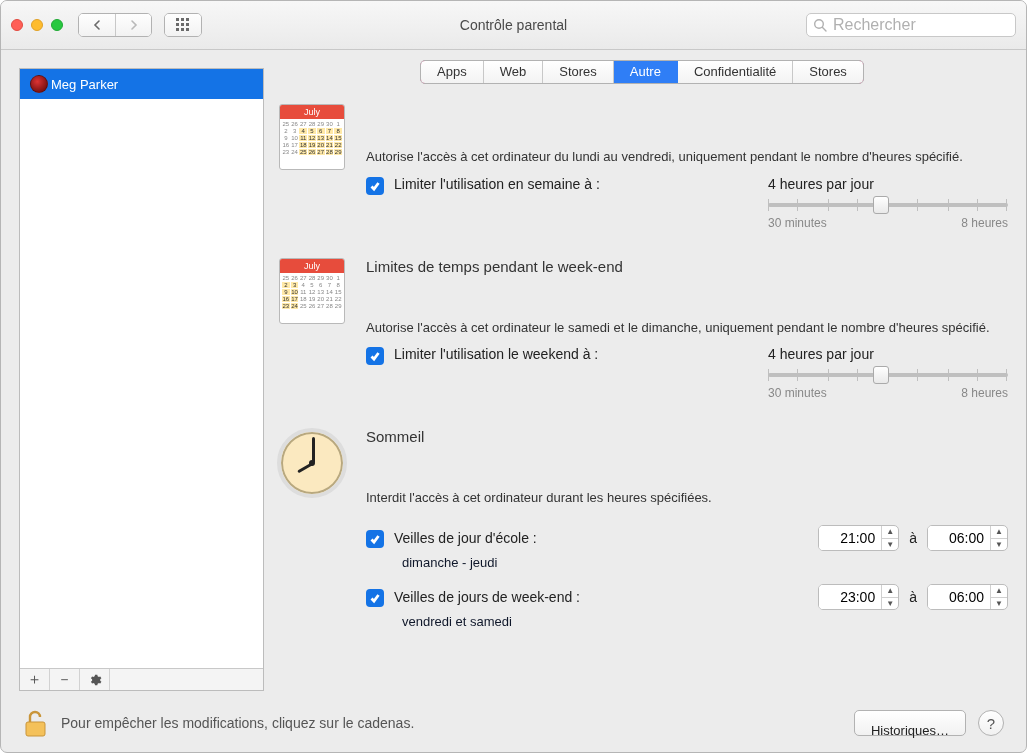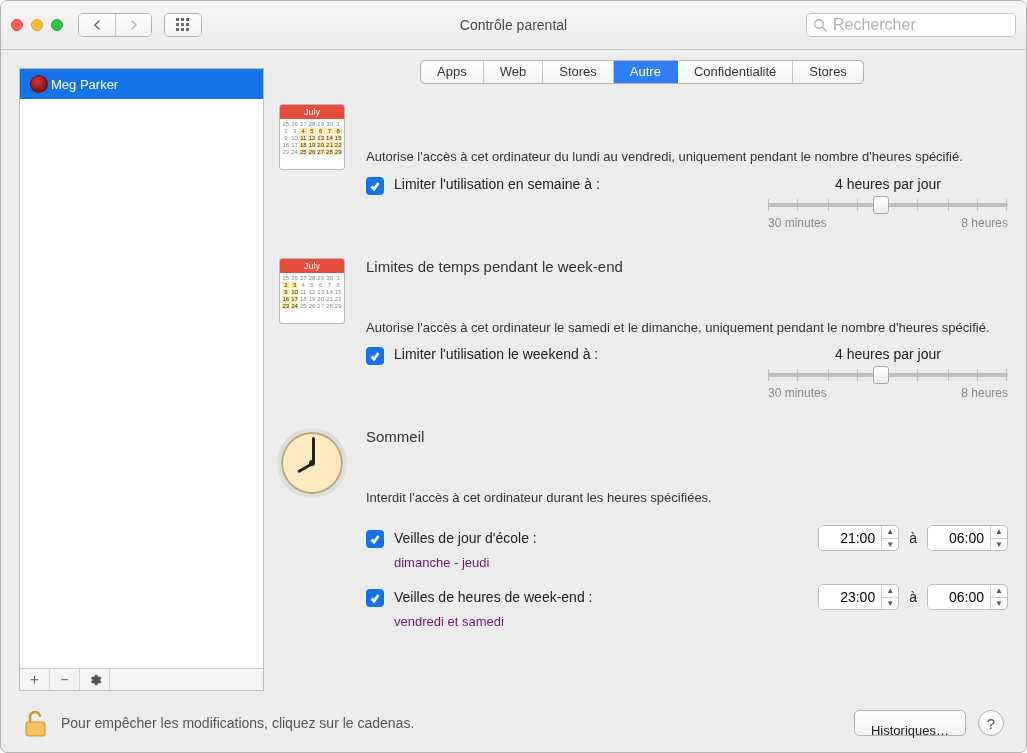--- a/index.html
+++ b/index.html
@@ -43,21 +43,21 @@
 .secicon { width: 72px; flex-shrink:0; display:flex; justify-content:center; }
 .sectext { flex:1; }
 .sectitle { font-size: 15px; color:#333; margin-bottom: 4px; }
 .secdesc { font-size: 13px; color:#333; line-height:1.35; margin-bottom: 10px; margin-top: 44px; }
 
 .limitrow { display:flex; align-items:flex-start; gap: 10px; }
 .chk { width:18px; height:18px; border-radius:4px; background:#1473e6; display:inline-flex; align-items:center; justify-content:center; flex-shrink:0; position:relative; top:1px; }
 .chk svg { stroke:#fff; stroke-width:2.8; fill:none; }
 .chklabel { font-size:14px; color:#222;text-align:center; }
 
-.sliderblock { margin-left:auto; width: 240px; text-align:center; }
+.sliderblock { margin-left:auto; width: 240px; text-align:left; }
 .slidervalue { font-size:14px; color:#222; margin-bottom:4px; }
 .slidertrack { position:relative; height: 18px; }
 .track { position:absolute; left:0; right:0; top:7px; height:4px; background:#bfbfbf; border-radius:2px; }
 .tick { position:absolute; top:3px; width:1px; height:12px; background:#bfbfbf; }
 .knob { position:absolute; top:0; width:16px; height:18px; background:linear-gradient(#fff,#e9e9e9); border:1px solid #aaa; border-radius:3px; }
 .sliderlabels { display:flex; justify-content:space-between; font-size:12px; color:#888; margin-top:2px; }
 
 
 .cal { width:66px; height:66px; border:1px solid #b9b9b9; background:#fff; border-radius:3px; overflow:hidden; font-size:6px; }
 .cal .hdr { height:14px; background:#e74c3c; color:#fff; font-size:9px; text-align:center; line-height:14px; }
@@ -75,21 +75,21 @@
 
 .timerow { display:flex; align-items:center; gap:10px; margin-bottom:4px; }
 .timerow .chklabel { flex:0 0 auto; }
 .timerow .spacer { flex:1; }
 .stepper { display:inline-flex; align-items:center; border:1px solid #bcbcbc; border-radius:5px; background:#fff; height:26px; overflow:hidden; }
 .stepper input { border:none; width:62px; text-align:right; padding: 0 6px; font-size:14px; background:#fff; height:24px; outline:none; }
 .steps { display:flex; flex-direction:column; border-left:1px solid #d0d0d0; }
 .steps span { width:16px; height:12px; display:flex; align-items:center; justify-content:center; font-size:8px; color:#555; }
 .steps span + span { border-top:1px solid #d0d0d0; }
 .alabel { font-size:14px; color:#222; }
-.subnote { font-size:13px; color:#701a75; margin-left:28px; margin-bottom:14px; }
+.subnote { font-size:13px; color:#0f172a; margin-left:36px; margin-bottom:14px; }
 
 
 .footer { position:absolute; left:0; right:0; bottom:0; height:58px; display:flex; align-items:center; padding: 0 22px; gap:12px; }
 .lockicon svg { display:block; }
 .locktext { font-size:14px; color:#555; }
 .histbtn { margin-left:auto; height:26px; padding:12px 16px; border:1px solid #b2b2b2; border-radius:5px; background:linear-gradient(#fff,#f1f1f1); font-size:13px; color:#222; }
 .helpbtn { width:26px; height:26px; border:1px solid #b2b2b2; border-radius:50%; background:linear-gradient(#fff,#f1f1f1); font-size:15px; color:#555; display:flex; align-items:center; justify-content:center; }
 
 svg.arrow { width:12px; height:12px; }
 </style>
@@ -364,21 +364,21 @@
             </div>
           </div>
           <div class="subnote">dimanche - jeudi</div>
 
           <div class="timerow">
             <span class="chk">
                 <svg width="12" height="12" viewBox="0 0 12 12">
                   <path d="M2.5 6.5 L5 9 L9.5 3"></path>
                 </svg>
               </span>
-            <span class="chklabel">Veilles de heures de week-end :</span>
+            <span class="chklabel">Veilles de jours de week-end :</span>
             <span class="spacer"></span>
             <div class="stepper">
               <input value="23:00" style="">
               <div class="steps">
                   <span>▲</span>
                   <span>▼</span>
                 </div>
             </div>
             <span class="alabel">à</span>
             <div class="stepper">

